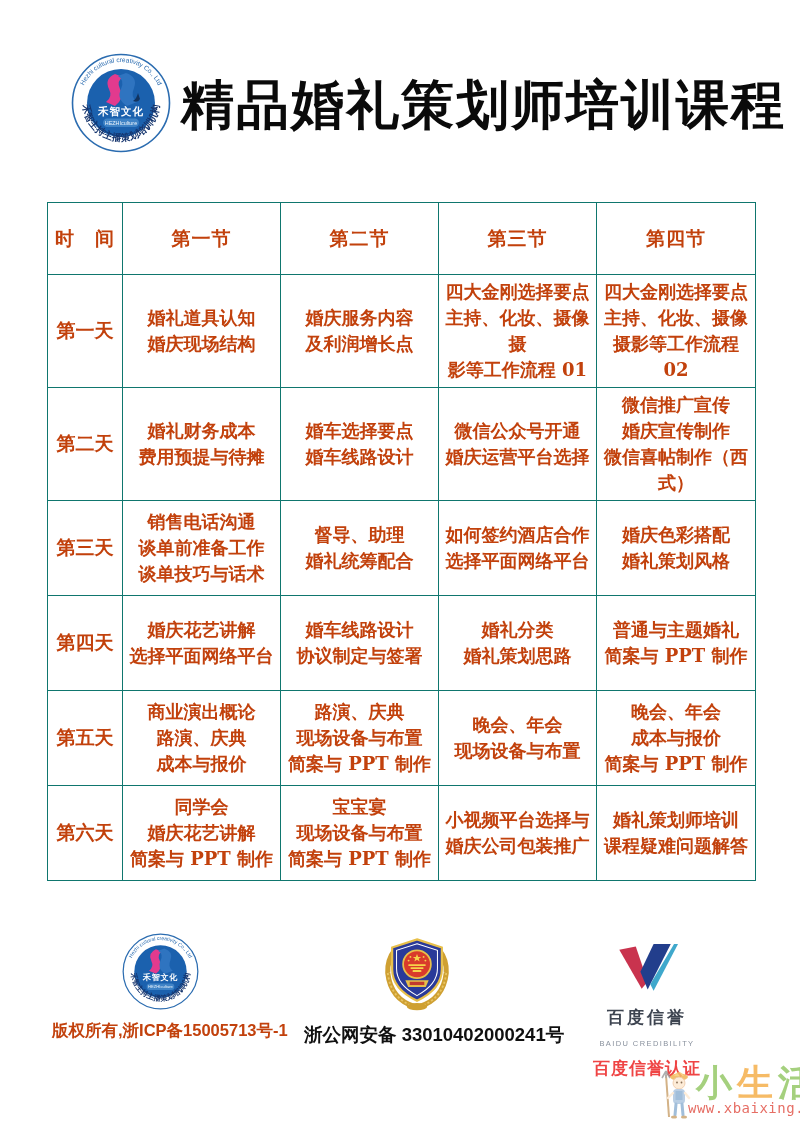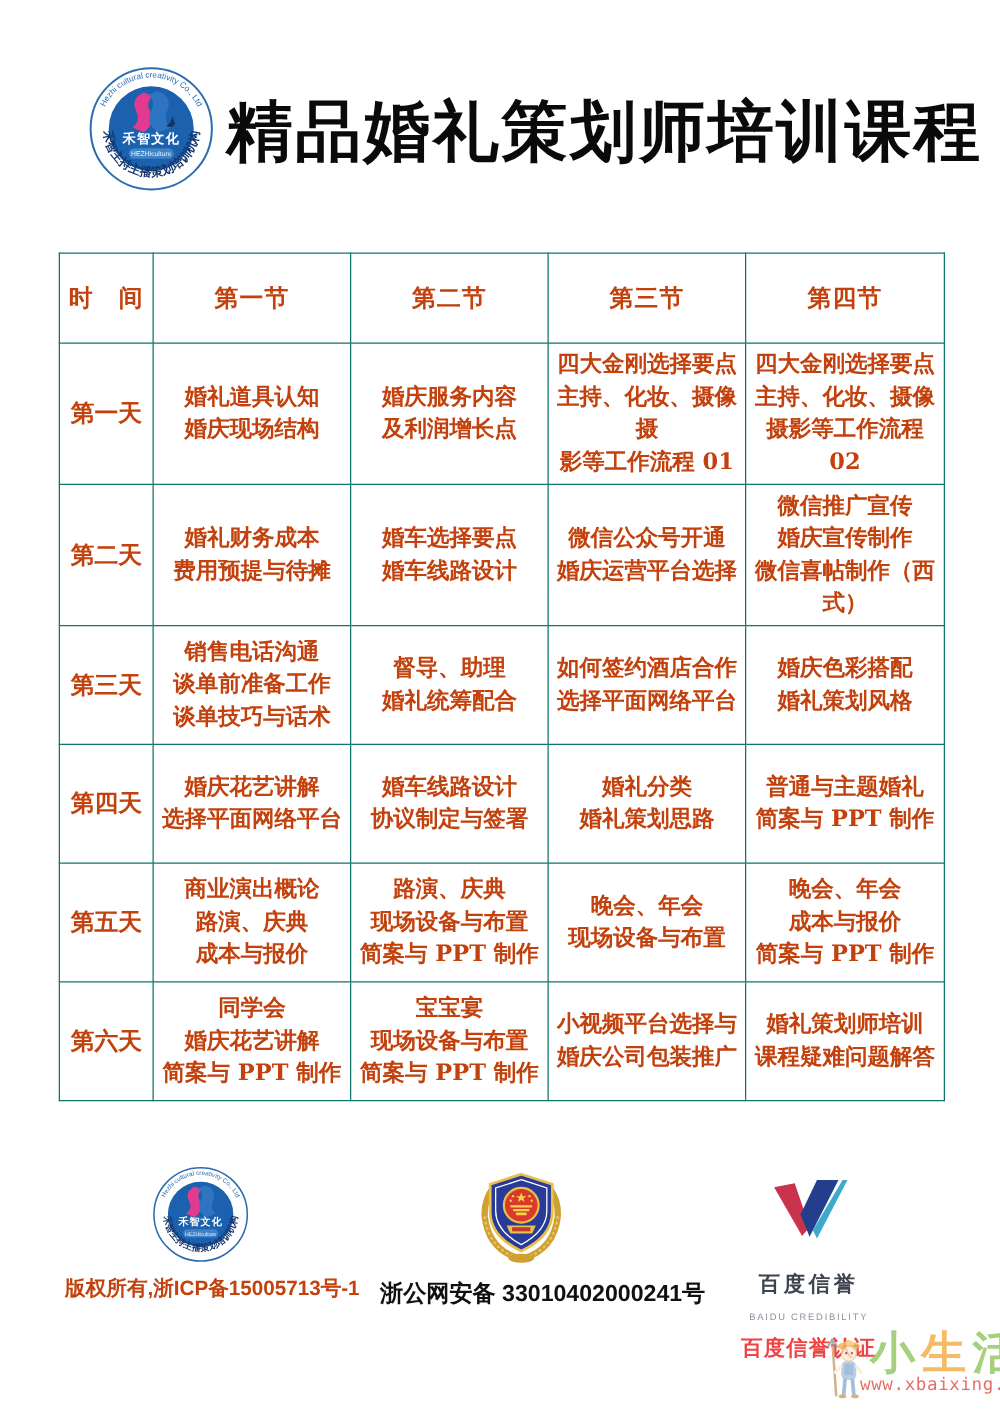--- a/index.html
+++ b/index.html
@@ -44,21 +44,21 @@
     position:absolute; left:304px; top:1022px; width:235px; text-align:center;
     font-family:"Liberation Sans","DejaVu Sans",sans-serif;
     font-size:18.5px; font-weight:bold; color:#101010; white-space:nowrap;
   }
   .baidu-box {
     position:absolute; left:586px; top:942px; width:122px;
     display:flex; flex-direction:column; align-items:center;
     font-family:"Liberation Sans","DejaVu Sans",sans-serif;
   }
   .baidu-v { width:66px; height:54px; }
-  .baidu-cn { margin-top:20px; font-size:17px; letter-spacing:3px; color:#3d4450; font-weight:600; }
+  .baidu-cn { margin-top:10px; font-size:17px; letter-spacing:3px; color:#3d4450; font-weight:600; }
   .baidu-en { margin-top:10px; font-size:7.5px; letter-spacing:1.4px; color:#8a929e; }
   .baidu-caption { margin-top:9px; font-size:17px; font-weight:600; color:#ef4444; letter-spacing:1px; }
 
   
   .watermark { position:absolute; left:658px; top:1062px; width:140px; height:62px; }
   .farmer { position:absolute; left:2px; top:7px; width:32px; height:52px; opacity:.8; }
   .wm-name {
     position:absolute; left:38px; top:0; display:flex; gap:5px;
     font-family:"DejaVu Sans","Liberation Sans",sans-serif;
     font-size:36px; font-weight:bold; opacity:.78; line-height:42px;

